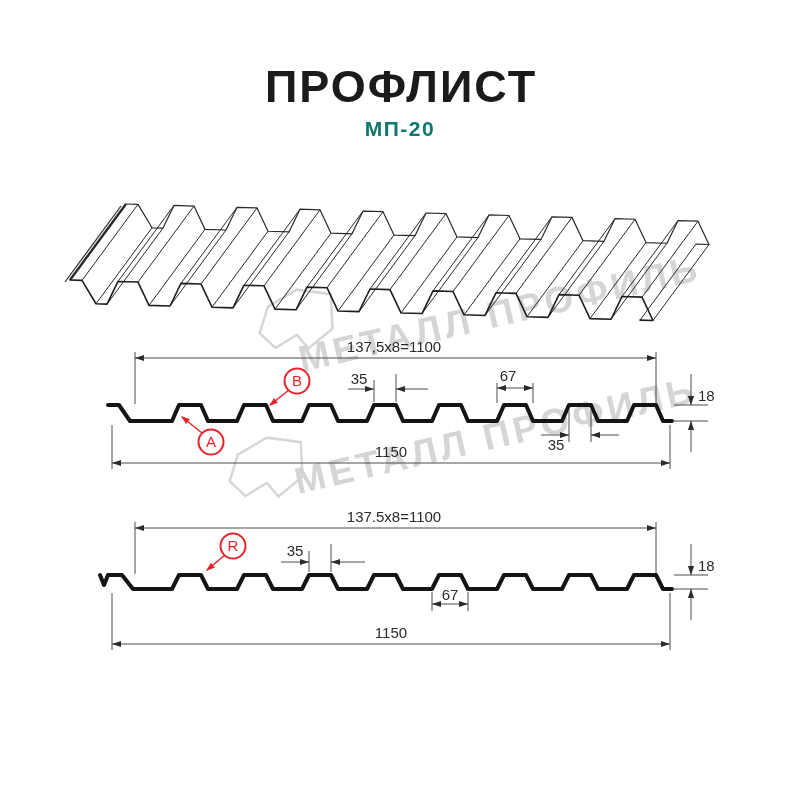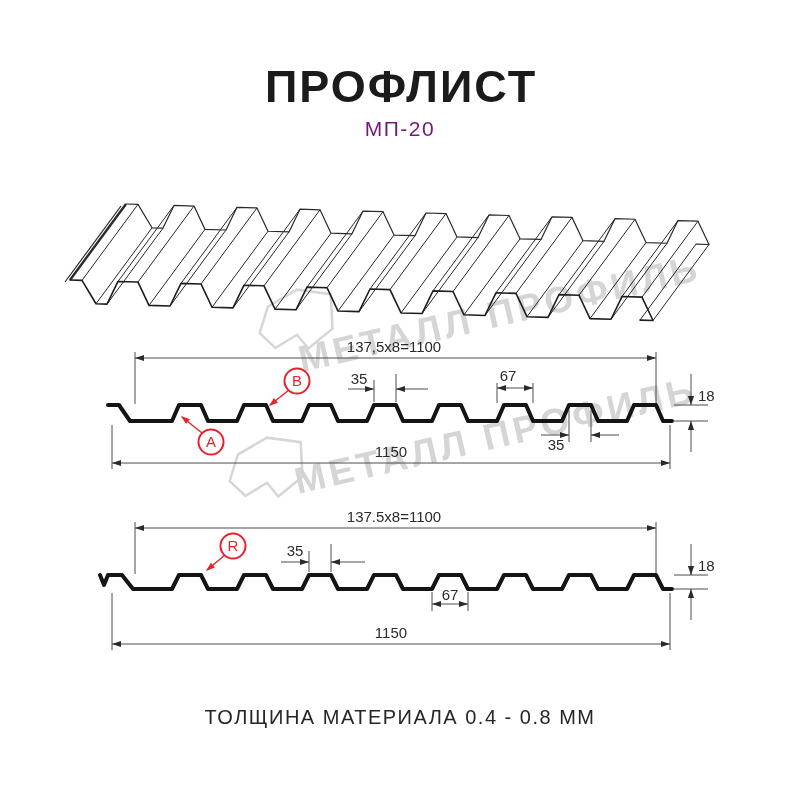--- a/index.html
+++ b/index.html
@@ -1,21 +1,21 @@
 <!DOCTYPE html>
 <html><head>
 <meta charset="utf-8">
 <style>
   html,body{margin:0;padding:0;background:#fff;}
   .page{position:relative;width:800px;height:800px;background:#fff;overflow:hidden;
         font-family:"Liberation Sans",sans-serif;}
   .title{position:absolute;top:60px;left:0;width:800px;text-align:center;
          font-size:45px;font-weight:800;letter-spacing:2px;color:#1b1b1b;margin:1px;}
   .subtitle{position:absolute;top:117px;left:0;width:800px;text-align:center;
-         font-size:21px;font-weight:400;letter-spacing:1.5px;color:#701a75;}
+         font-size:21px;font-weight:700;letter-spacing:1.5px;color:#0f766e;}
   .footer{position:absolute;top:706px;left:0;width:800px;text-align:center;
          font-size:20px;font-weight:500;letter-spacing:1.5px;color:#262626;}
   svg{position:absolute;top:0;left:0;}
   svg text{font-family:"Liberation Sans",sans-serif;}
 </style>
 </head>
 <body>
 
 <div class="page">
   <h1 class="title">ПРОФЛИСТ</h1>
@@ -155,14 +155,13 @@
       <line x1="468" y1="592" x2="468" y2="611" stroke="#4d4d4d" stroke-width="1"></line>
       <line x1="432" y1="604" x2="468" y2="604" stroke="#4d4d4d" stroke-width="1"></line>
       <polygon points="432,604 441.0,600.9 441.0,607.1" fill="#2b2b2b"></polygon>
       <polygon points="468,604 459.0,607.1 459.0,600.9" fill="#2b2b2b"></polygon>
       <text x="450" y="600" font-size="15" text-anchor="middle" fill="#2b2b2b" font-weight="400">67</text>
       <line x1="225" y1="555" x2="207" y2="570" stroke="#e8222a" stroke-width="1.5"></line>
       <polygon points="206,571 210.9,562.8 214.9,567.6" fill="#e8222a"></polygon>
       <circle cx="233" cy="546" r="12.5" fill="#fff" stroke="#e8222a" stroke-width="2"></circle>
       <text x="233" y="551" font-size="15" text-anchor="middle" fill="#e8222a" font-weight="500">R</text>
     </svg>
-  <div class="footer">ТОЛЩИНА МАТЕРИАЛА 0.4 - 0.8 ММ</div>
 </div>
 
 </body></html>

